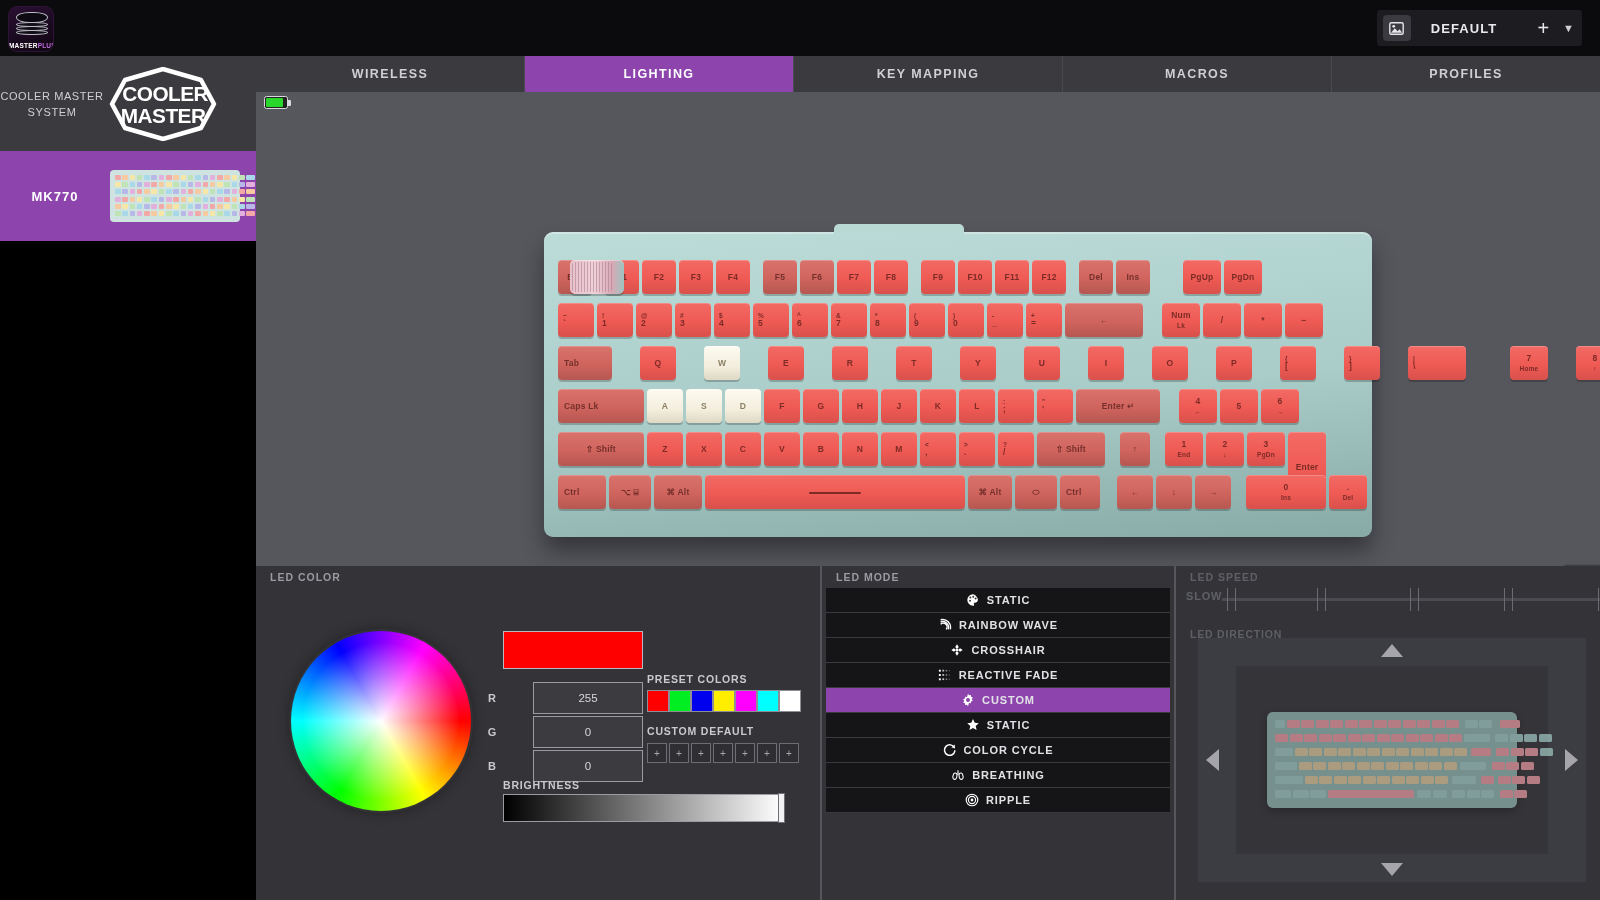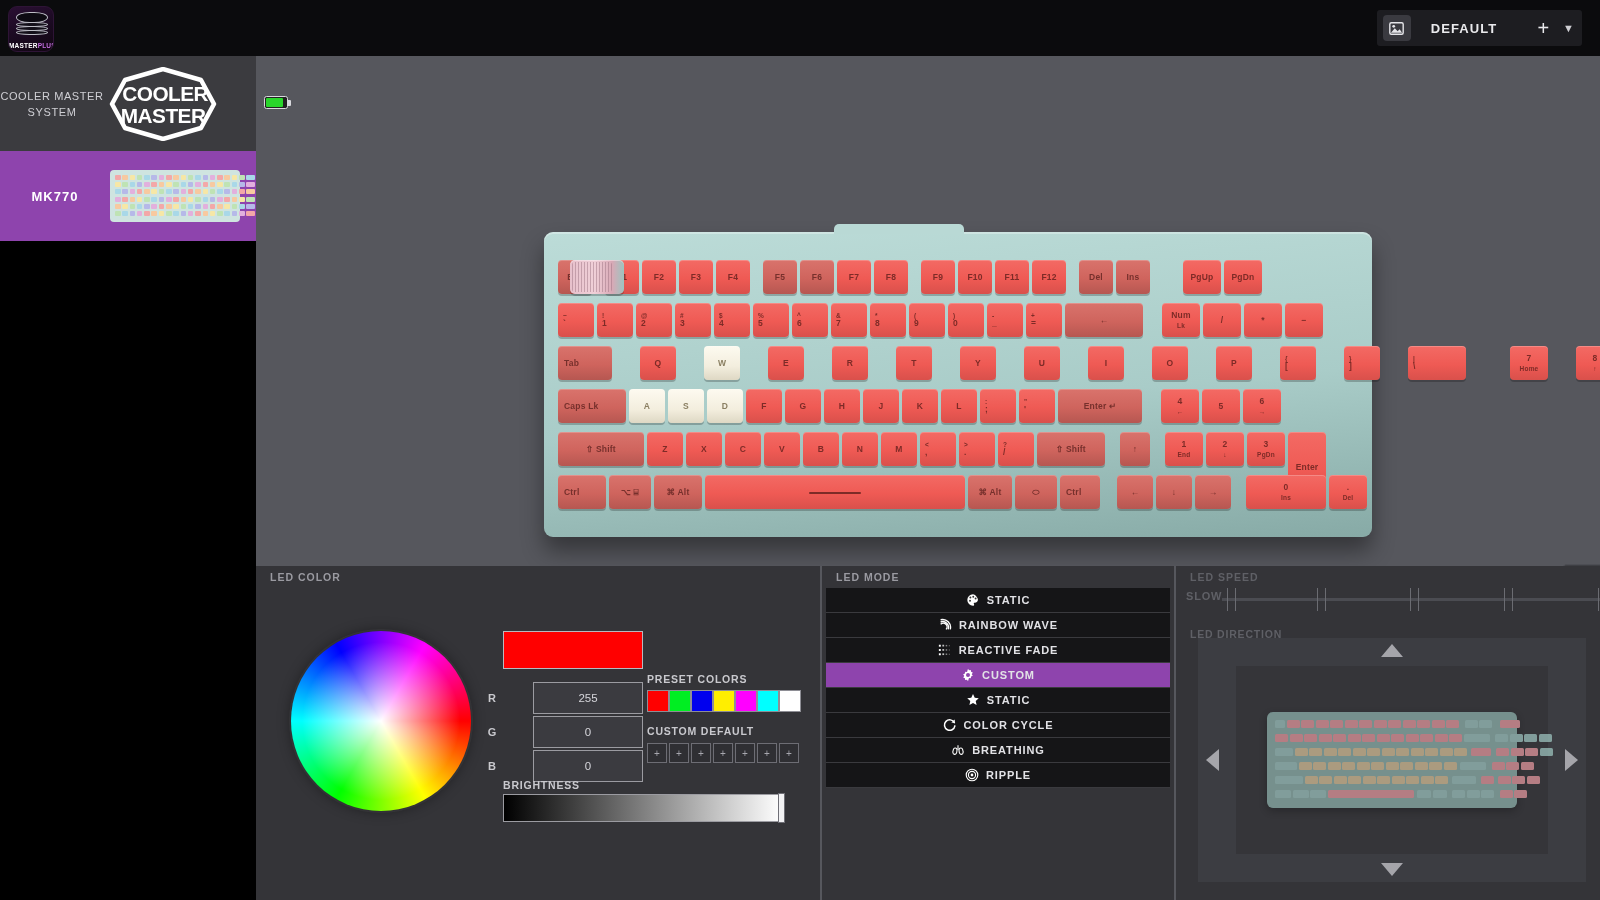--- a/index.html
+++ b/index.html
@@ -444,20 +444,27 @@
               <div class="tk" style="width: 5.5px; background: rgb(226, 176, 221); margin-right: 0.8px;"></div>
               <div class="tk" style="width: 9px; background: rgb(243, 168, 168); margin-right: 0.8px;"></div>
             </div>
           </div>
       </div>
     </div>
   </div>
 
   <div class="main">
 
+    <div class="tabs">
+      <div class="tab">WIRELESS</div>
+      <div class="tab active">LIGHTING</div>
+      <div class="tab">KEY MAPPING</div>
+      <div class="tab">MACROS</div>
+      <div class="tab">PROFILES</div>
+    </div>
 
     <div class="battery">
         <i></i>
       </div>
 
     <div class="stage">
       <div class="kb">
         <div class="kb-bump"></div>
         <div class="kb-plate" id="kb-plate">
             <div class="row" style="left: 4px; top: 4px;">
@@ -640,21 +647,21 @@
               </div>
               <div class="key  stack" style="width: 38px;">
                 <span class="lbl">9</span>
                 <span class="sub">PgUp</span>
               </div>
               <div class="key  tall" style="width: 38px;">
                 <span class="lbl">+</span>
               </div>
             </div>
             <div class="row" style="left: 4px; top: 133px;">
-              <div class="key dim l" style="width: 68px;">
+              <div class="key dim l" style="width: 86px;">
                 <span class="lbl">Caps Lk</span>
               </div>
               <div class="key lit" style="width: 36px;">
                 <span class="lbl">A</span>
               </div>
               <div class="key lit" style="width: 36px;">
                 <span class="lbl">S</span>
               </div>
               <div class="key lit" style="width: 36px;">
                 <span class="lbl">D</span>
@@ -872,20 +879,29 @@
             </div>
             <div class="mode-item">
               <span class="mi">
                 <svg width="14" height="14" viewBox="0 0 16 16">
                   <path d="M14 13A9 9 0 0 0 3 2" fill="none" stroke="#fff" stroke-width="1.6"></path>
                   <path d="M11.6 13A6.6 6.6 0 0 0 3 4.6" fill="none" stroke="#fff" stroke-width="1.6"></path>
                   <path d="M9.2 13A4.2 4.2 0 0 0 3 7.2" fill="none" stroke="#fff" stroke-width="1.6"></path>
                 </svg>
               </span>
               <span>RAINBOW WAVE</span>
+            </div>
+            <div class="mode-item">
+              <span class="mi">
+                <svg width="14" height="14" viewBox="0 0 16 16">
+                  <path d="M8 1.5 L10 4.5 L8 7 L6 4.5 Z M8 14.5 L6 11.5 L8 9 L10 11.5 Z M1.5 8 L4.5 6 L7 8 L4.5 10 Z M14.5 8 L11.5 10 L9 8 L11.5 6 Z" fill="#fff"></path>
+                  <circle cx="8" cy="8" r="1.4" fill="#fff"></circle>
+                </svg>
+              </span>
+              <span>CROSSHAIR</span>
             </div>
             <div class="mode-item">
               <span class="mi">
                 <svg width="14" height="14" viewBox="0 0 16 16">
                   <g fill="#fff">
                     <rect x="1" y="2" width="2.2" height="2.2"></rect>
                     <rect x="1" y="6.9" width="2.2" height="2.2"></rect>
                     <rect x="1" y="11.8" width="2.2" height="2.2"></rect>
                     <rect x="5" y="2" width="2" height="2" opacity=".75"></rect>
                     <rect x="5" y="6.9" width="2" height="2" opacity=".75"></rect>

